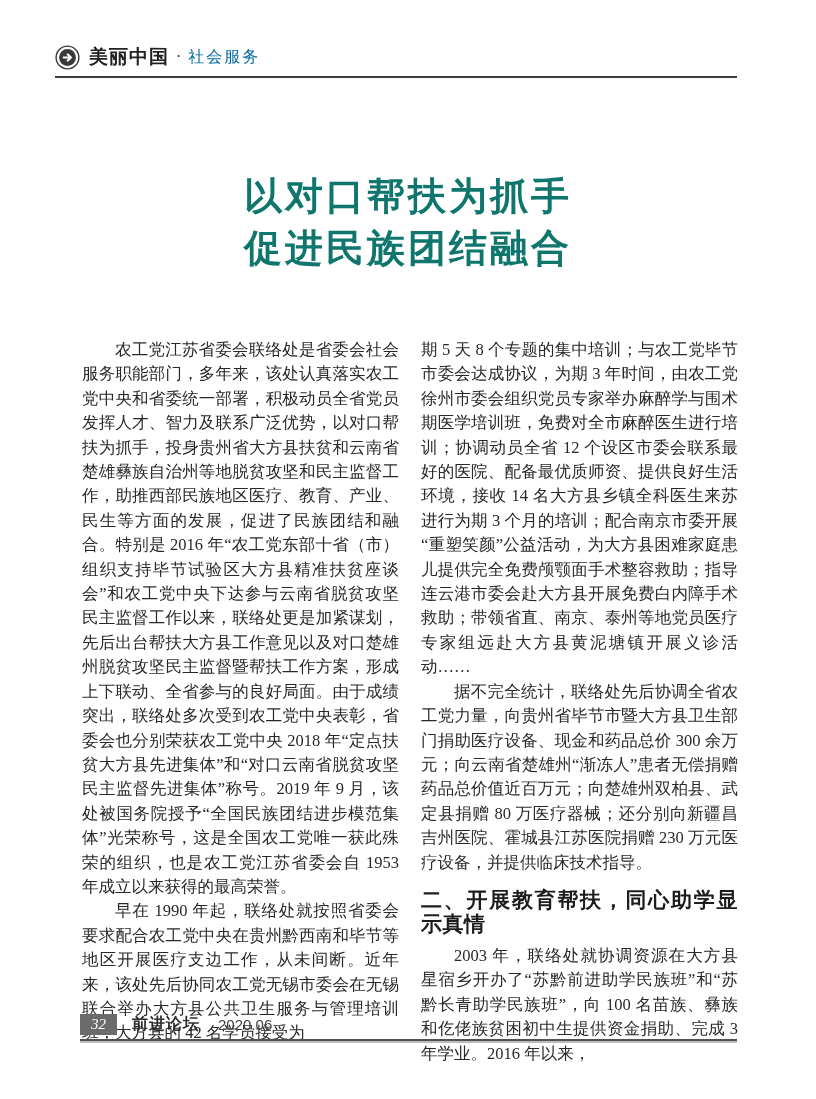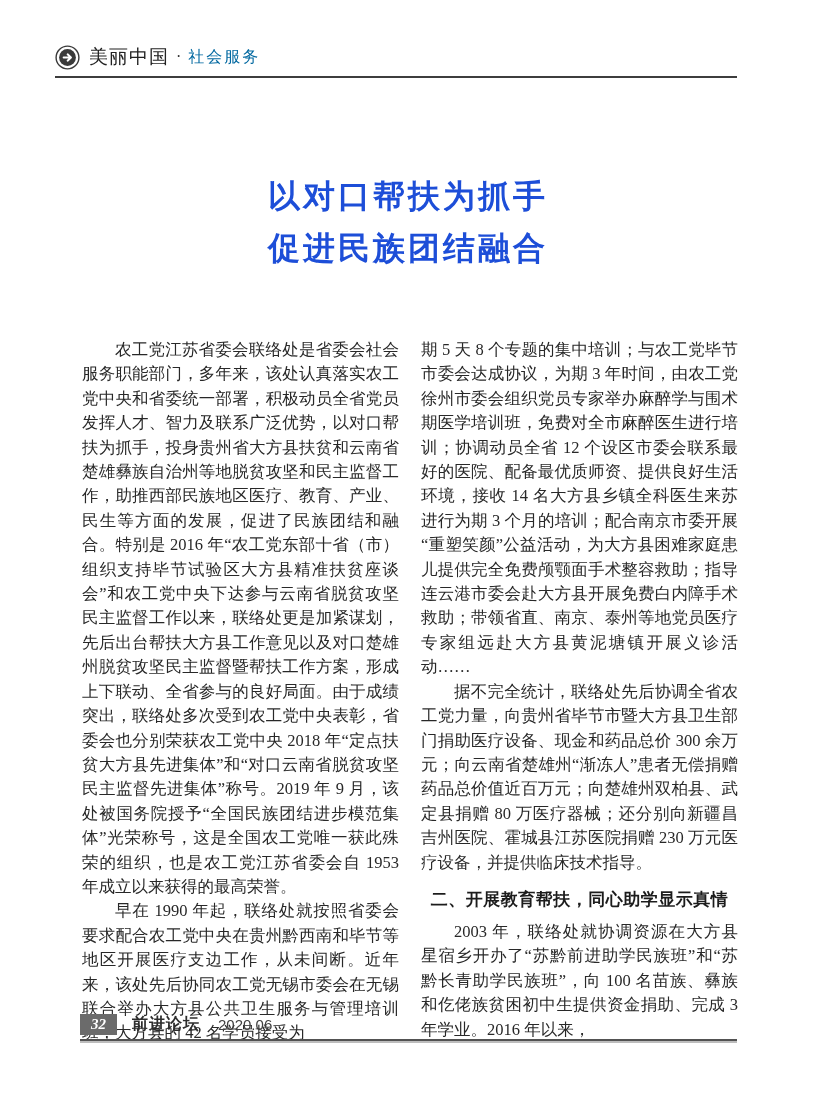--- a/index.html
+++ b/index.html
@@ -12,68 +12,68 @@
     color:#262626;
   }
   
   .hdr{
     position:absolute;top:44px;left:55px;
     display:flex;align-items:center;gap:9px;
   }
   .hdr-icon{display:inline-flex;align-items:center;}
   .hdr-brand{
     font-family:"Liberation Sans","DejaVu Sans",sans-serif;
-    font-weight:normal;font-size:19px;color:#222;letter-spacing:1px;
+    font-weight:bold;font-size:19px;color:#222;letter-spacing:1px;
   }
   .hdr-sep{font-size:16px;color:#333;margin:0 -2px;}
   .hdr-section{
     font-family:"Liberation Serif","DejaVu Serif",serif;
     font-size:16px;color:#0369a1;letter-spacing:2px;
   }
   .hdr-rule{
     position:absolute;top:76px;left:55px;width:682px;height:2px;
     background:#3d3d3d;
   }
   
   .title{
     position:absolute;top:170px;left:80px;width:656px;
     margin:0;text-align:center;
     font-family:"Liberation Sans","DejaVu Sans",sans-serif;
-    font-weight:bold;font-size:32px;line-height:52px;
-    color:#1d4ed8;letter-spacing:3px;
+    font-weight:bold;font-size:38px;line-height:52px;
+    color:#0f766e;letter-spacing:3px;
   }
   .title span{display:block;}
   
   .columns{
     position:absolute;top:338px;left:82px;width:656px;
     display:flex;gap:22px;
   }
   .col{
     flex:1;min-width:0;
     font-size:16.5px;line-height:24.4px;
     text-align:justify;text-justify:inter-ideograph;
     color:#282828;
   }
   .col p{margin:0;text-indent:2em;}
   .col p.noindent{text-indent:0;}
   .sec-heading{
     margin:13px 0 8px 0;
     font-family:"Liberation Sans","DejaVu Sans",sans-serif;
-    font-weight:bold;font-size:17px;line-height:24px;
-    text-align:center;color:#1c1c1c;letter-spacing:0.5px;
+    font-weight:bold;font-size:21px;line-height:24px;
+    color:#1c1c1c;letter-spacing:0.5px;
   }
   
   .ftr{
     position:absolute;top:1014px;left:80px;width:657px;
     display:flex;align-items:center;
   }
   .ftr-pageno{
     display:inline-block;width:37px;height:21px;line-height:21px;
     background:#6b6b6b;color:#ffffff;text-align:center;
-    font-style:italic;font-weight:bold;font-size:15px;
+    font-style:italic;font-weight:normal;font-size:15px;
     font-family:"Liberation Serif","DejaVu Serif",serif;
   }
   .ftr-journal{
     margin-left:15px;
     font-family:Liberation Mono, monospace;
     font-weight:bold;font-size:16px;color:#2d2d2d;letter-spacing:1px;text-align:center;
   }
   .ftr-issue{
     margin-left:18px;font-size:15px;color:#404040;
     font-family:"Liberation Sans","DejaVu Sans",sans-serif;

